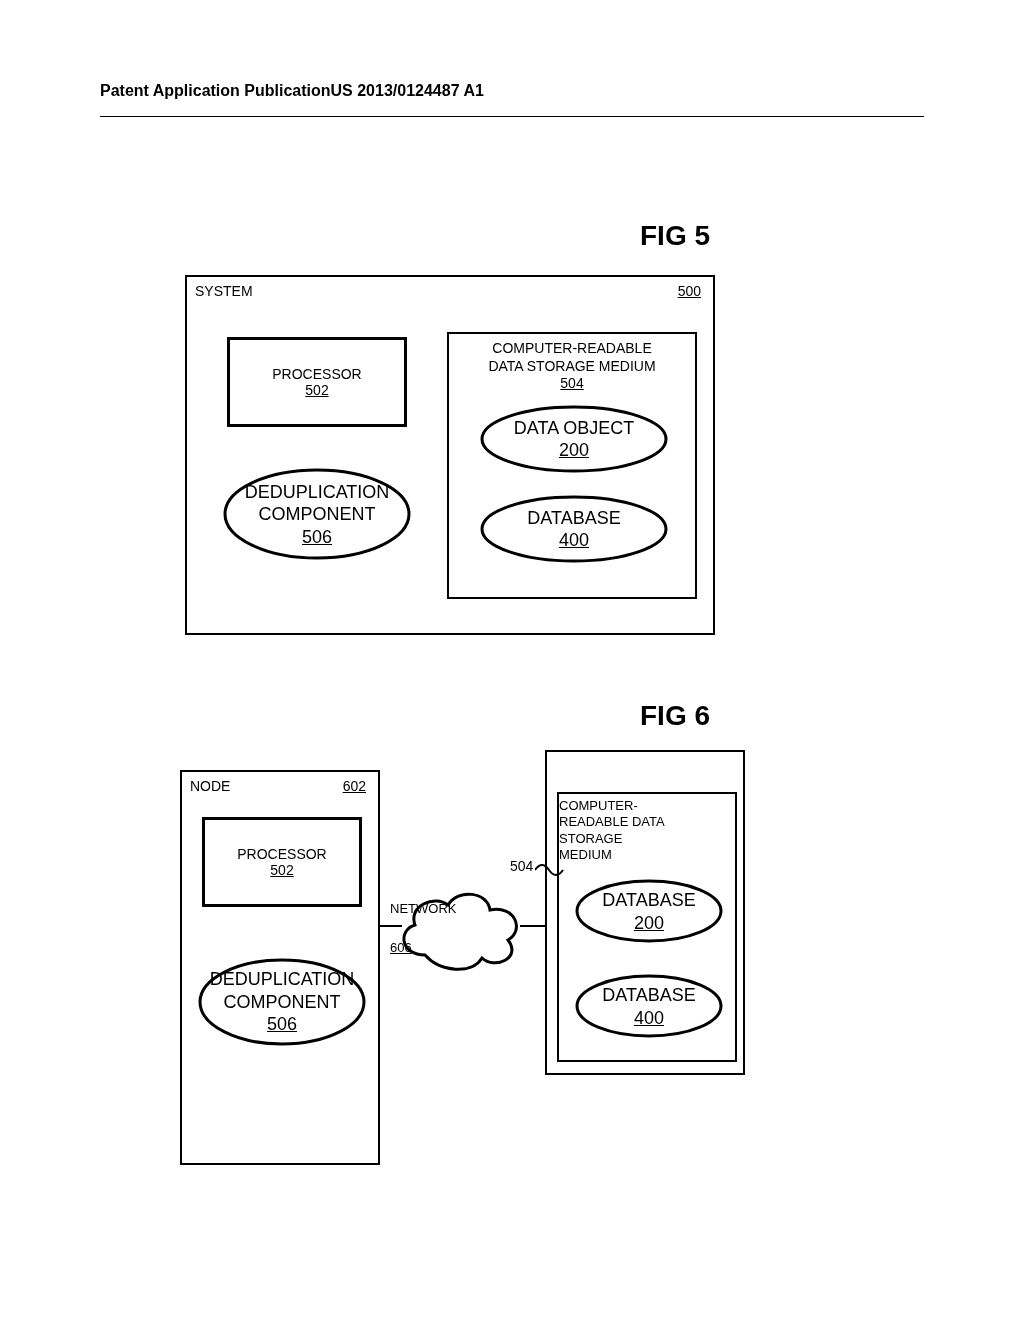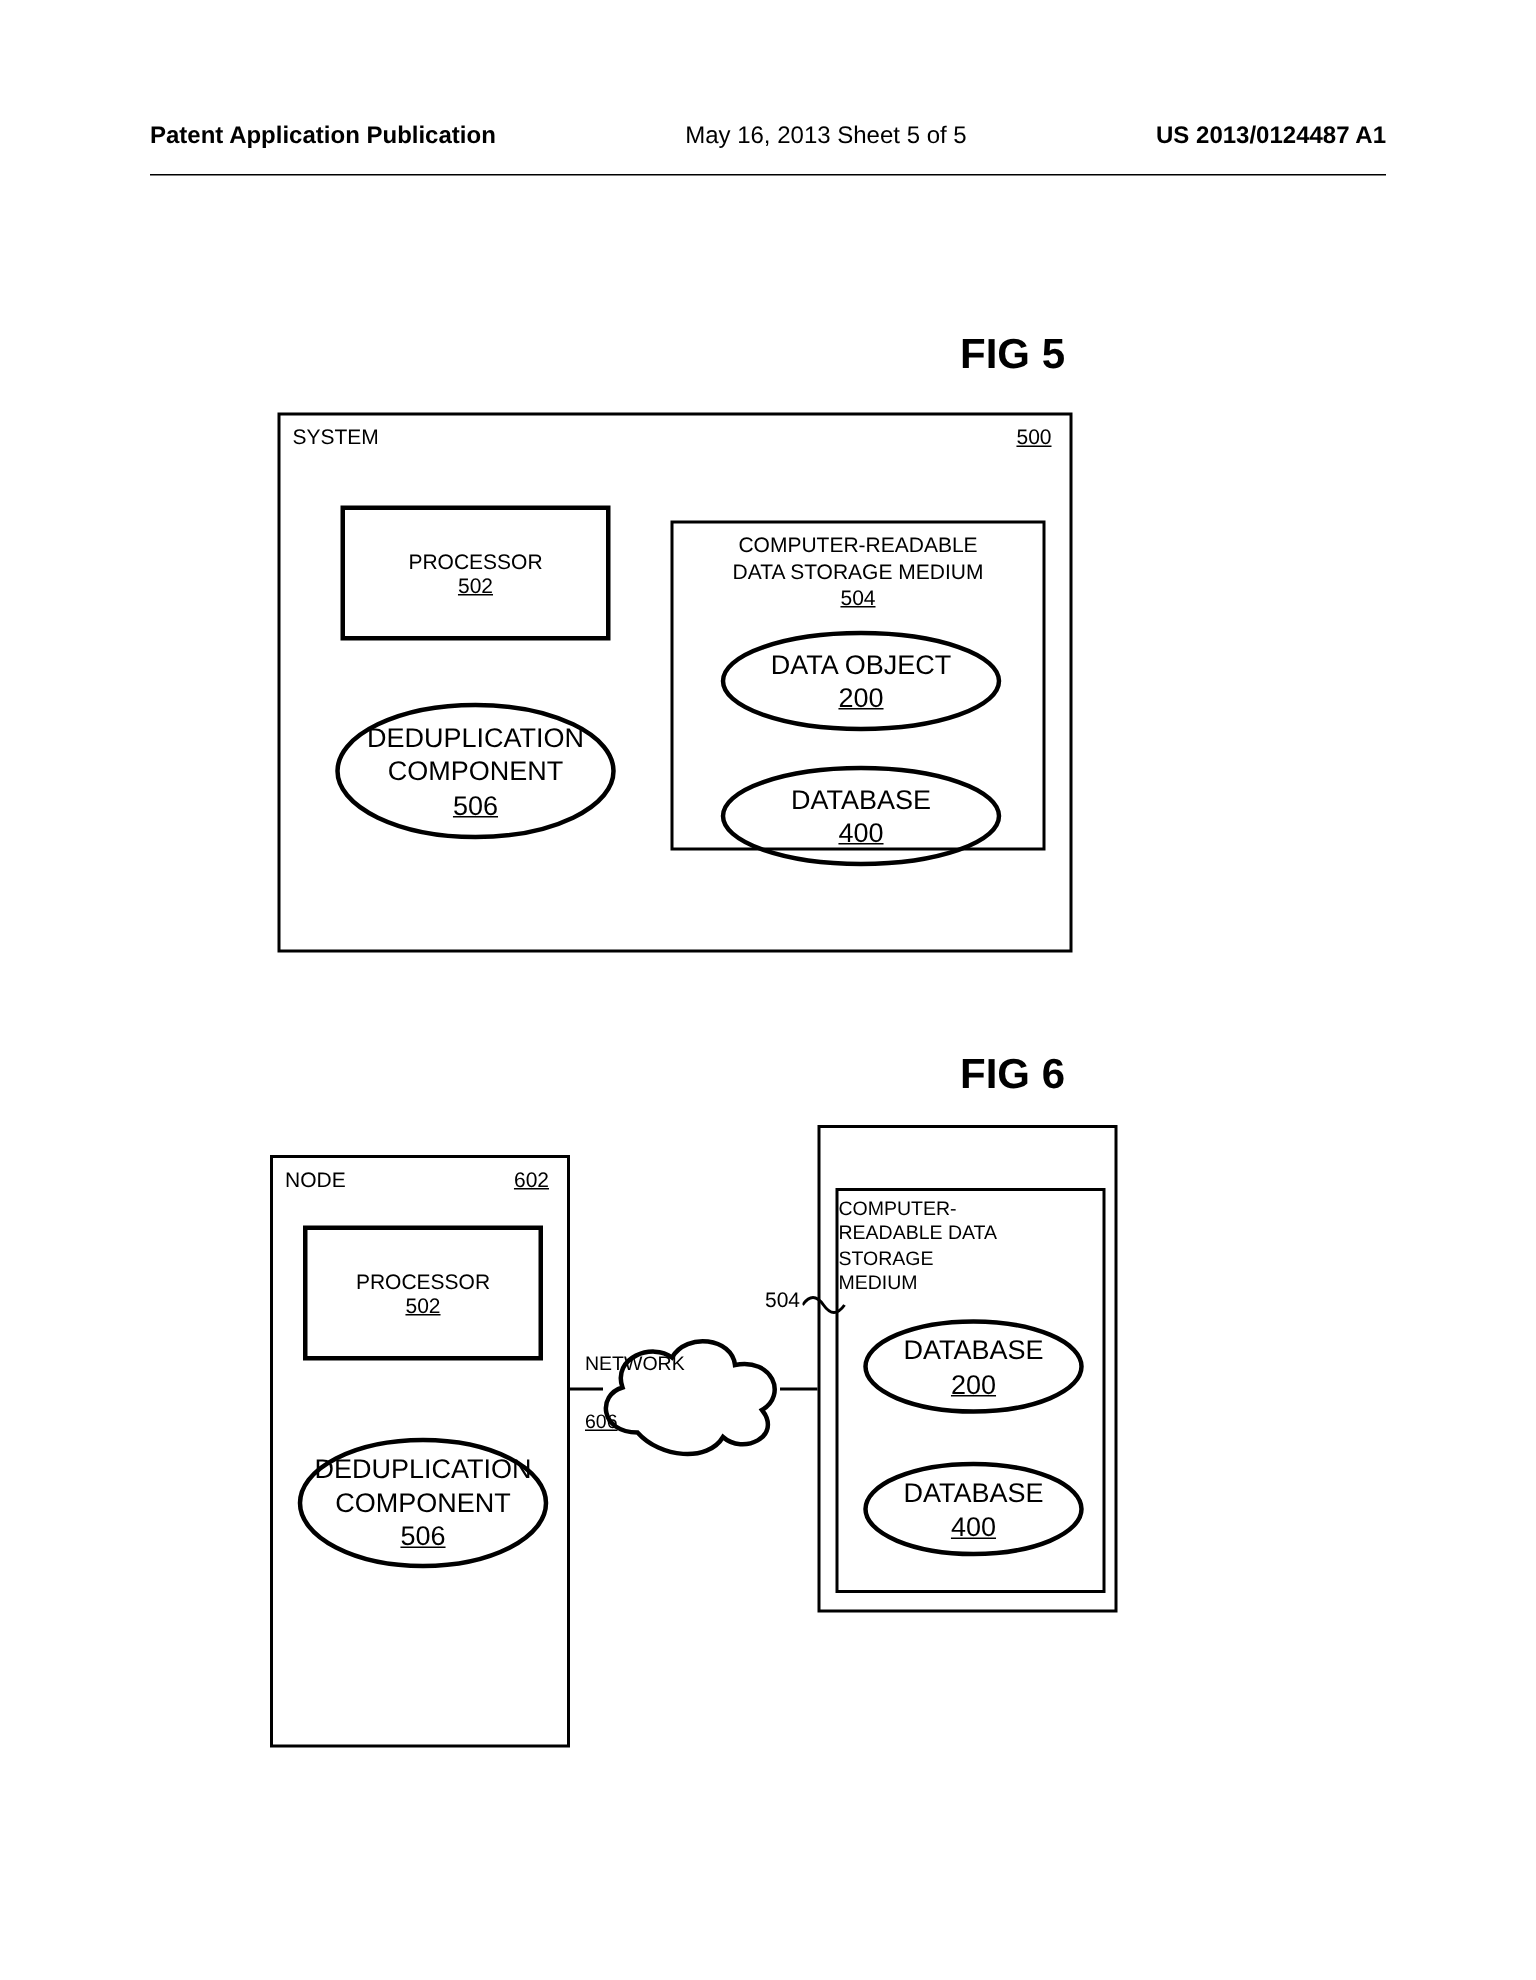--- a/index.html
+++ b/index.html
@@ -67,22 +67,22 @@
     font-size: 14px;
   }
   .dedup5-wrap {
     position: absolute;
     left: 35px; top: 190px;
     width: 190px; height: 95px;
   }
 
   .storage5 {
     position: absolute;
-    left: 260px; top: 70px;
-    width: 250px; height: 220px;
+    left: 260px; top: 55px;
+    width: 250px; height: 267px;
     border: 2px solid #000;
   }
   .storage5-title {
     text-align: center;
     font-size: 14px;
     padding-top: 6px;
     line-height: 1.25;
   }
   .ellipse-wrap { position: absolute; }
   .ellipse-svg { display: block; }
@@ -157,21 +157,20 @@
     font-size:14px;
   }
 
   .line { position:absolute; background:#000; }
 </style>
 </head>
 <body>
 
 <div class="page-header">
   <span class="left">Patent Application Publication</span>
-  <span class="mid">May 16, 2013   Sheet 5 of 5</span>
   <span class="right">US 2013/0124487 A1</span>
 </div>
 
 <div class="fig-label" style="left:640px; top:220px;">FIG 5</div>
 
 <div class="fig5-area">
   <div class="system-box">
     <span class="system-title">SYSTEM</span>
     <span class="system-ref">500</span>
 

